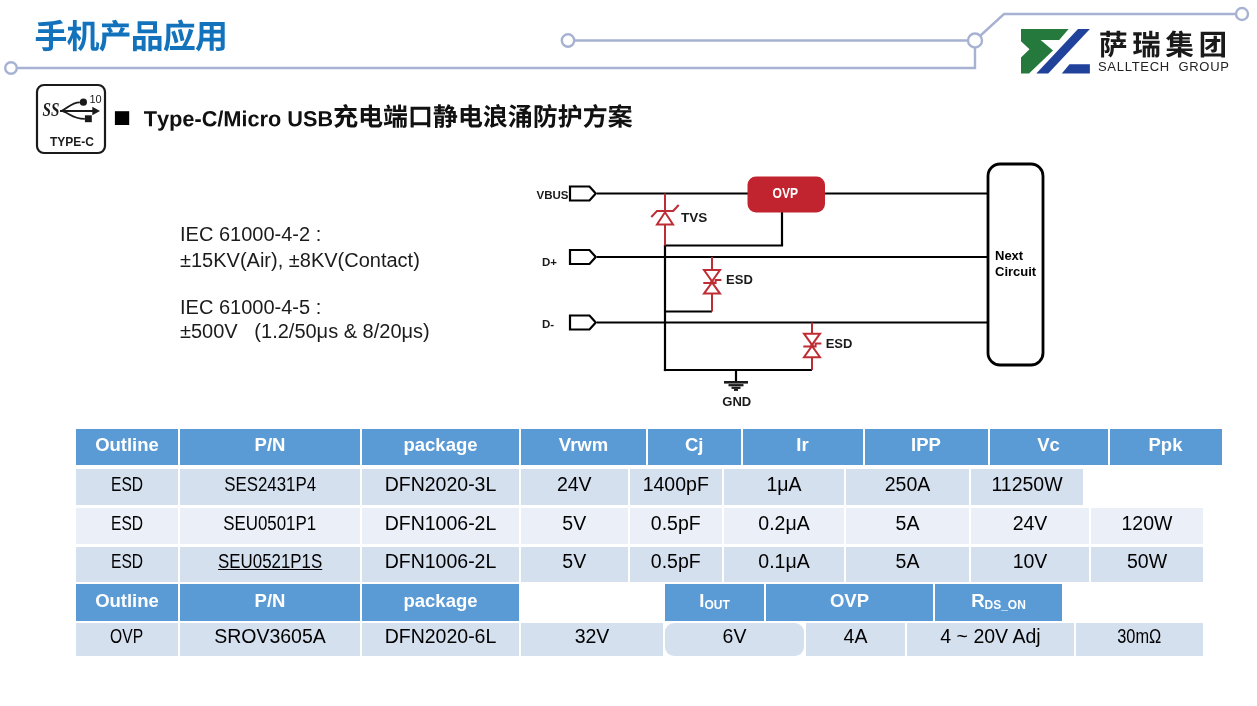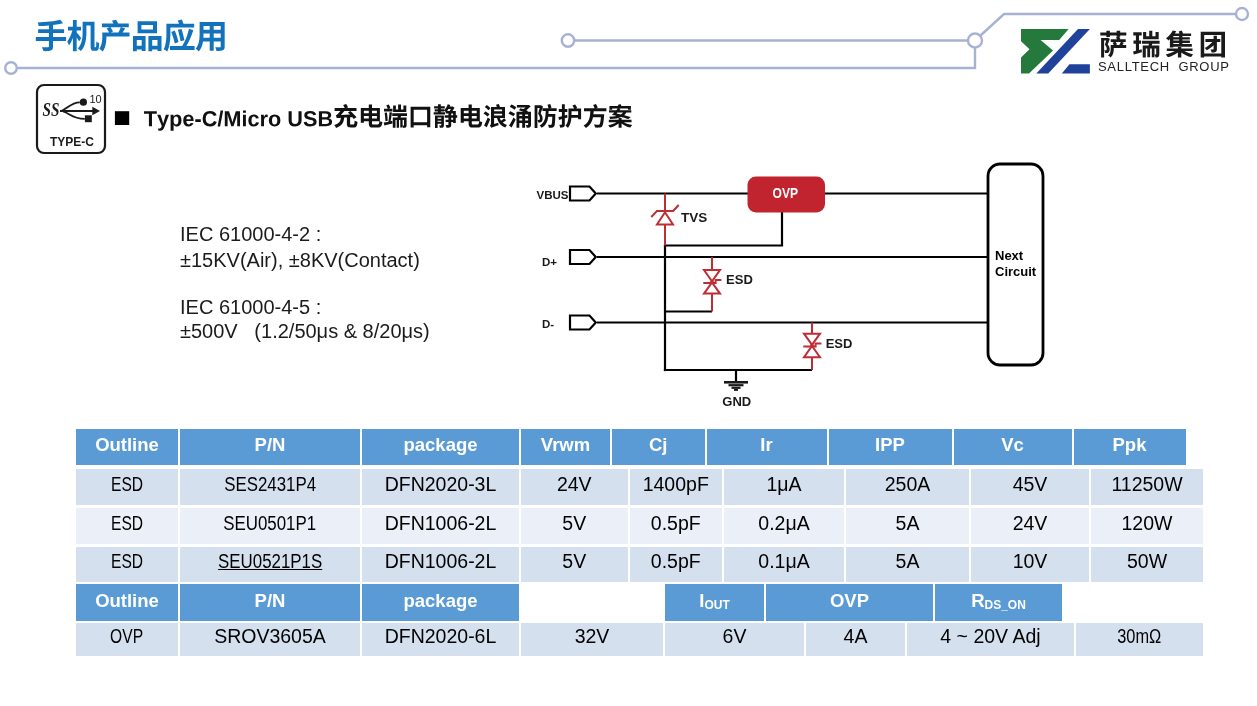--- a/index.html
+++ b/index.html
@@ -135,40 +135,39 @@
 ±15KV(Air), ±8KV(Contact)</div>
 <div class="iec" style="top:294.7px;line-height:24px;">IEC 61000-4-5 :
 ±500V   (1.2/50μs &amp; 8/20μs)</div>
 
 <div class="salltech">SALLTECH&nbsp;&nbsp;GROUP</div>
 
 <div class="trow " style="top:429px;height:36px;">
     <div class="h" style="width:102px;">Outline</div>
     <div class="h" style="width:180px;">P/N</div>
     <div class="h" style="width:157px;">package</div>
-    <div class="h" style="width:89px;">Vrwm</div>
+    <div class="h" style="width:125px;">Vrwm</div>
     <div class="h" style="width:92.5px;">Cj</div>
     <div class="h" style="width:120px;">Ir</div>
     <div class="h" style="width:123px;">IPP</div>
     <div class="h" style="width:118px;">Vc</div>
     <div class="h" style="width:112px;">Ppk</div>
   </div>
 <div class="trow r1" style="top:469.4px;height:35.8px;">
     <div style="width:102px;">
       <span class="nw">ESD</span>
     </div>
     <div style="width:180px;">
       <span class="nw2">SES2431P4</span>
     </div>
     <div style="width:157px;">DFN2020-3L</div>
     <div style="width:106.5px;">24V</div>
     <div style="width:92.5px;">1400pF</div>
     <div style="width:120px;">1μA</div>
     <div style="width:123px;">250A</div>
-    <div style="width:118px;">45V</div>
     <div style="width:112px;">11250W</div>
   </div>
 <div class="trow r2" style="top:507.9px;height:36.2px;">
     <div style="width:102px;">
       <span class="nw">ESD</span>
     </div>
     <div style="width:180px;">
       <span class="nw2">SEU0501P1</span>
     </div>
     <div style="width:157px;">DFN1006-2L</div>
@@ -203,19 +202,19 @@
     <div class="h" style="width:167px;">OVP</div>
     <div class="h" style="width:127px;">R<sub class="s">DS_ON</sub></div>
   </div>
 <div class="trow r1" style="top:623.3px;height:32.3px;">
     <div style="width:102px;">
       <span class="nw">OVP</span>
     </div>
     <div style="width:180px;">SROV3605A</div>
     <div style="width:157px;">DFN2020-6L</div>
     <div style="width:142px;">32V</div>
-    <div style="width:139px;">6V</div>
+    <div style="width:139px;border-radius:9px;">6V</div>
     <div style="width:99px;">4A</div>
     <div style="width:167px;">4 ~ 20V Adj</div>
     <div style="width:127px;">
       <span class="nw3">30mΩ</span>
     </div>
   </div>
 
 </body></html>

